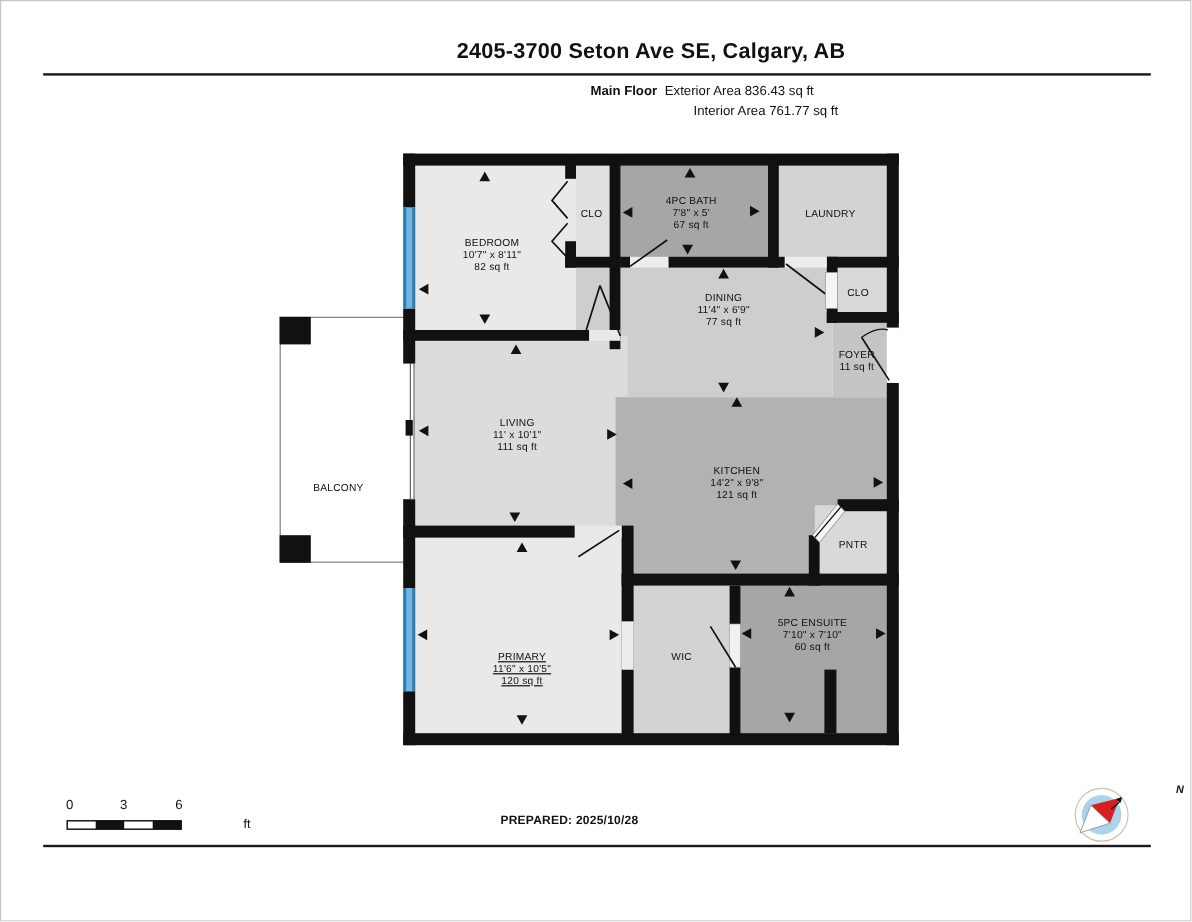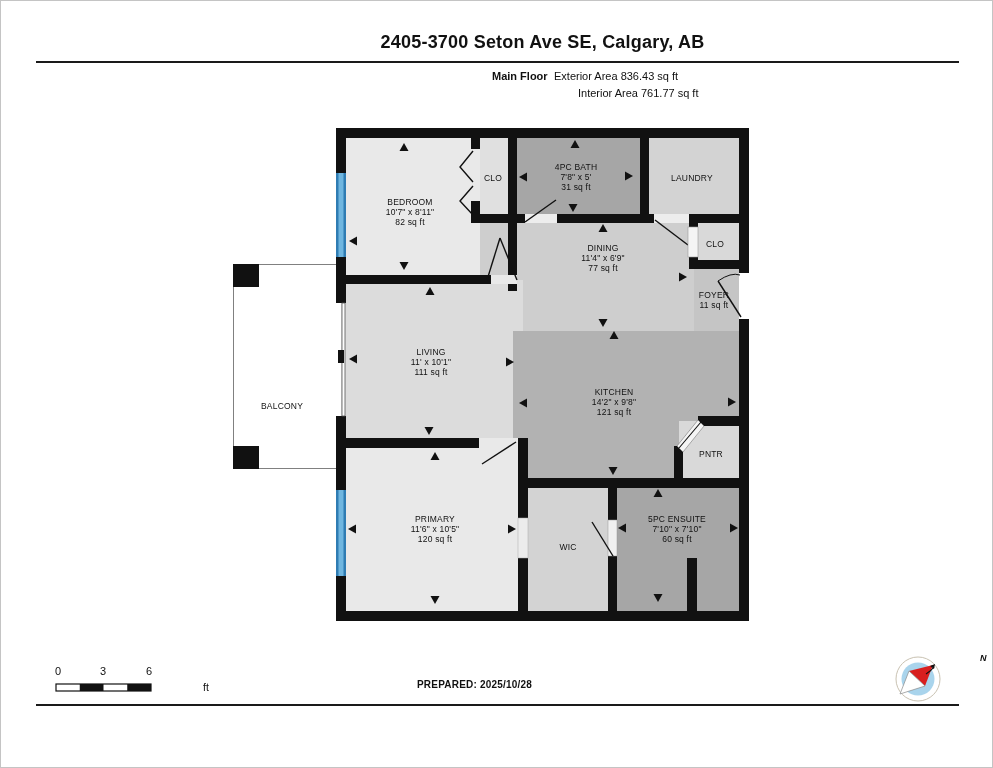--- a/index.html
+++ b/index.html
@@ -185,21 +185,21 @@
         <div>BEDROOM</div>
         <div>10'7" x 8'11"</div>
         <div>82 sq ft</div>
       </div>
       <div class="room-label" style="left: 492px; top: 177px;">
         <div>CLO</div>
       </div>
       <div class="room-label" style="left: 575px; top: 176px;">
         <div>4PC BATH</div>
         <div>7'8" x 5'</div>
-        <div>31 sq ft</div>
+        <div>67 sq ft</div>
       </div>
       <div class="room-label" style="left: 691px; top: 177px;">
         <div>LAUNDRY</div>
       </div>
       <div class="room-label" style="left: 602px; top: 257px;">
         <div>DINING</div>
         <div>11'4" x 6'9"</div>
         <div>77 sq ft</div>
       </div>
       <div class="room-label" style="left: 714px; top: 243px;">
@@ -215,21 +215,21 @@
         <div>111 sq ft</div>
       </div>
       <div class="room-label" style="left: 613px; top: 401px;">
         <div>KITCHEN</div>
         <div>14'2" x 9'8"</div>
         <div>121 sq ft</div>
       </div>
       <div class="room-label" style="left: 710px; top: 453px;">
         <div>PNTR</div>
       </div>
-      <div class="room-label" style="left: 434px; top: 528px;">
+      <div class="room-label" style="left: 434px; top: 556px; text-decoration: underline;">
         <div>PRIMARY</div>
         <div>11'6" x 10'5"</div>
         <div>120 sq ft</div>
       </div>
       <div class="room-label" style="left: 567px; top: 546px;">
         <div>WIC</div>
       </div>
       <div class="room-label" style="left: 676px; top: 528px;">
         <div>5PC ENSUITE</div>
         <div>7'10" x 7'10"</div>

